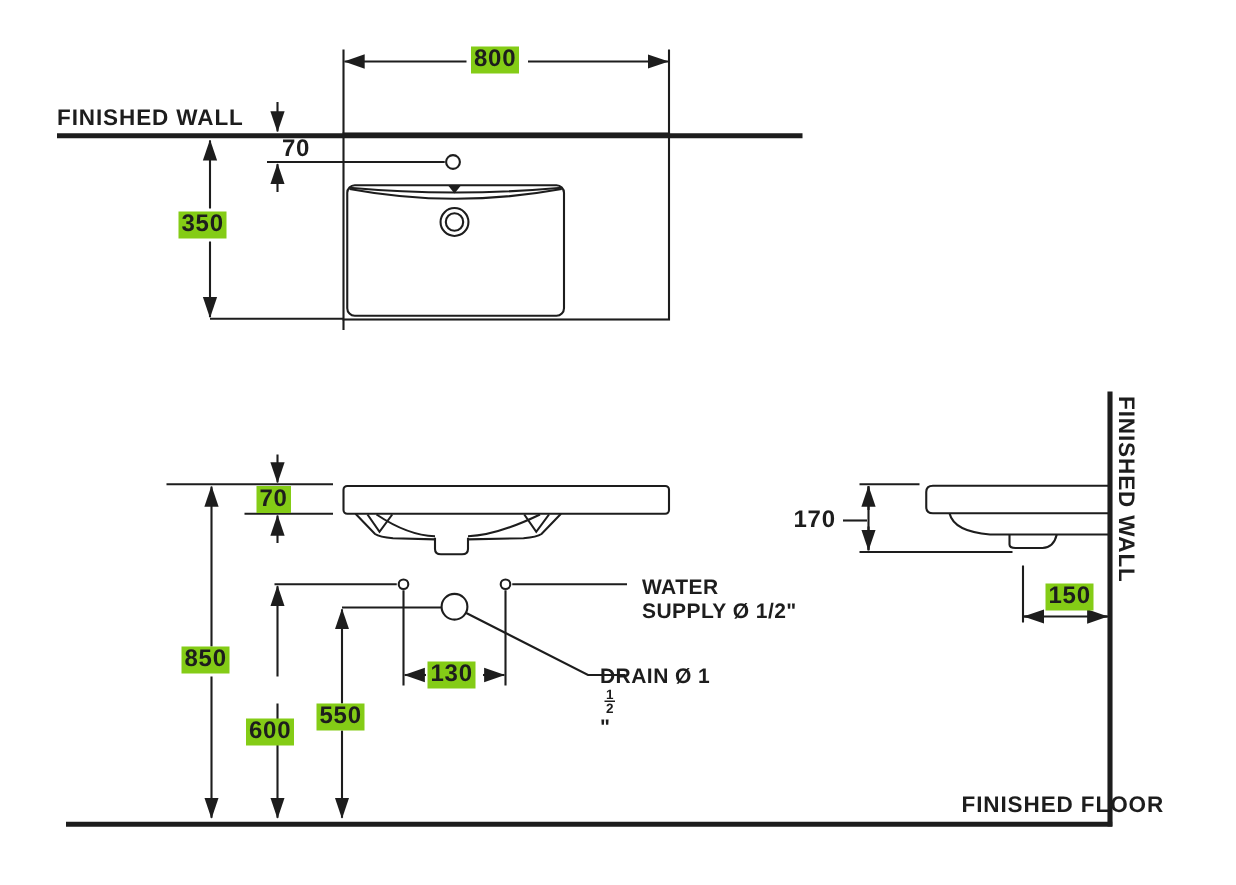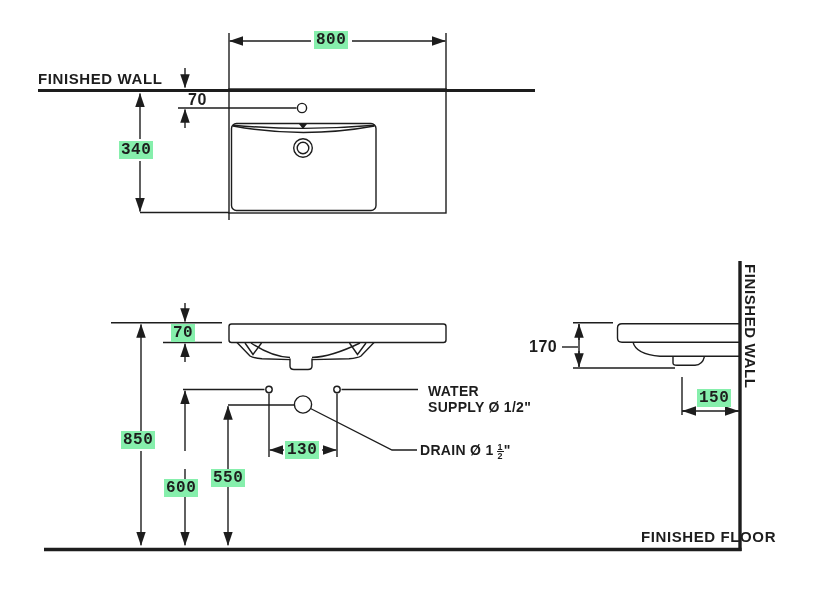--- a/index.html
+++ b/index.html
@@ -10,21 +10,21 @@
   svg { position:absolute; left:0; top:0; }
   .lbl { position:absolute; white-space:nowrap; color:#1d1d1d; }
   .num { font-size:16px; font-weight:600; letter-spacing:0.5px; }
   .cap { font-size:15px; font-weight:600; letter-spacing:0.6px; }
   .cap-sm { font-size:14px; font-weight:600; letter-spacing:0.3px; line-height:16px; }
   .vert { transform:rotate(90deg); transform-origin:0 0; }
   .drain-row { display:flex; align-items:flex-start; }
   .frac { display:inline-flex; flex-direction:column; align-items:center;
           font-size:9px; line-height:8px; font-weight:600; margin-left:3px; margin-top:1px; }
   .frac .fn { border-bottom:1.2px solid #1d1d1d; padding:0 1px; }
-  .white-bg { background:#86efac; padding:0 2px;font-family:Liberation Mono, monospace; }
+  .white-bg { background:#84cc16; padding:0 2px; }
 </style>
 </head>
 <body>
 
 <div class="canvas">
 
   <svg width="824" height="590" viewBox="0 0 824 590">
     <defs>
       <marker id="arr" viewBox="0 0 10 10" refX="9.6" refY="5" markerWidth="10" markerHeight="10" orient="auto">
         <path d="M0,1.6 L10,5 L0,8.4 Z" fill="#1d1d1d"></path>
@@ -127,38 +127,38 @@
       <line x1="44" y1="549.5" x2="741.5" y2="549.5" stroke-width="3.4"></line>
     </g>
   </svg>
 
   <div class="lbl cap" style="left:38px; top:70px;">FINISHED WALL</div>
 
   <div class="lbl num white-bg" style="left:314px; top:31px;">800</div>
 
   <div class="lbl num" style="left:188px; top:91px;">70</div>
 
-  <div class="lbl num white-bg" style="left:119px; top:141px;">340</div>
+  <div class="lbl num white-bg" style="left:119px; top:141px;">350</div>
 
   <div class="lbl num white-bg" style="left:171px; top:324px;">70</div>
 
   <div class="lbl num white-bg" style="left:121px; top:431px;text-align:right;">850</div>
 
   <div class="lbl num white-bg" style="left:164px; top:451px;margin-top:28px;">600</div>
 
   <div class="lbl num white-bg" style="left:211px; top:469px;">550</div>
 
   <div class="lbl num white-bg" style="left:285px; top:441px;">130</div>
 
   <div class="lbl cap-sm" style="left:428px; top:383px;">
     <div>WATER</div>
     <div>SUPPLY Ø 1/2"</div>
   </div>
 
-  <div class="lbl cap-sm drain-row" style="left:420px; top:442px;">
+  <div class="lbl cap-sm drain-row" style="left:400px; top:442px;flex-direction:column;">
     <span>DRAIN Ø 1</span>
     <span class="frac">
       <span class="fn">1</span>
       <span class="fd">2</span>
     </span>
     <span>"</span>
   </div>
 
   <div class="lbl num" style="left:529px; top:338px;">170</div>
 

